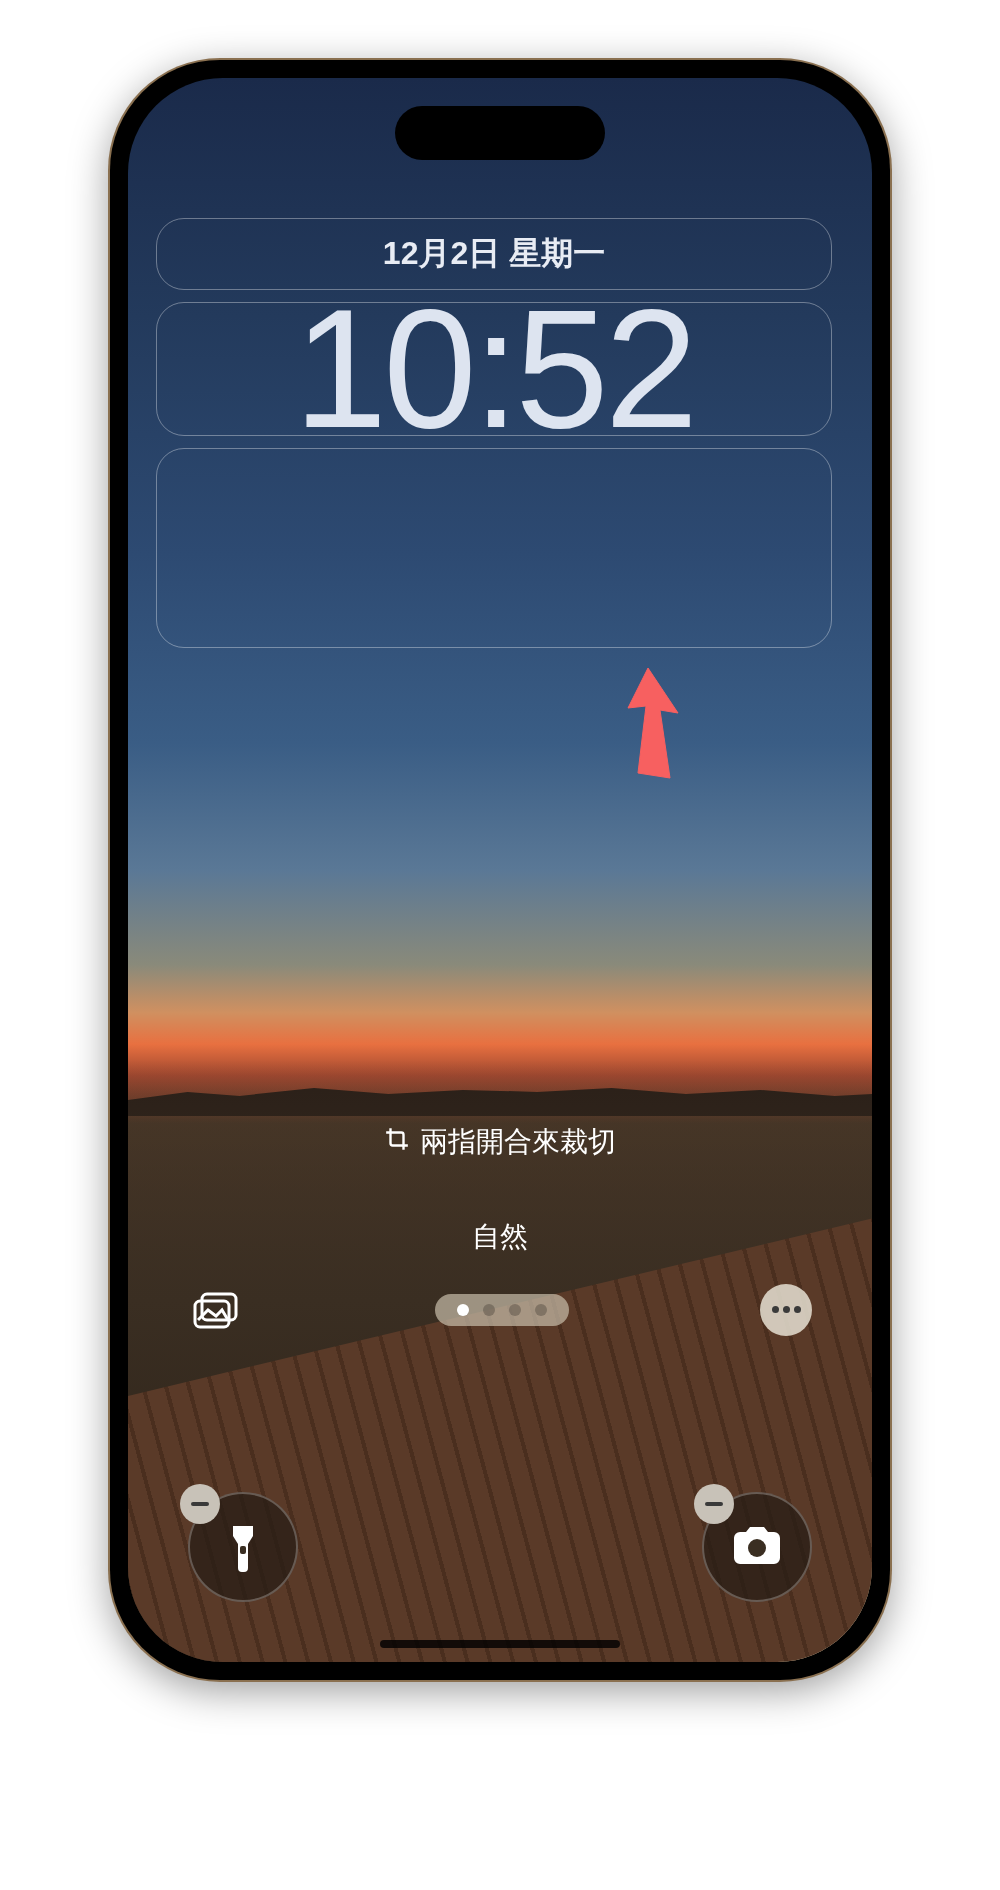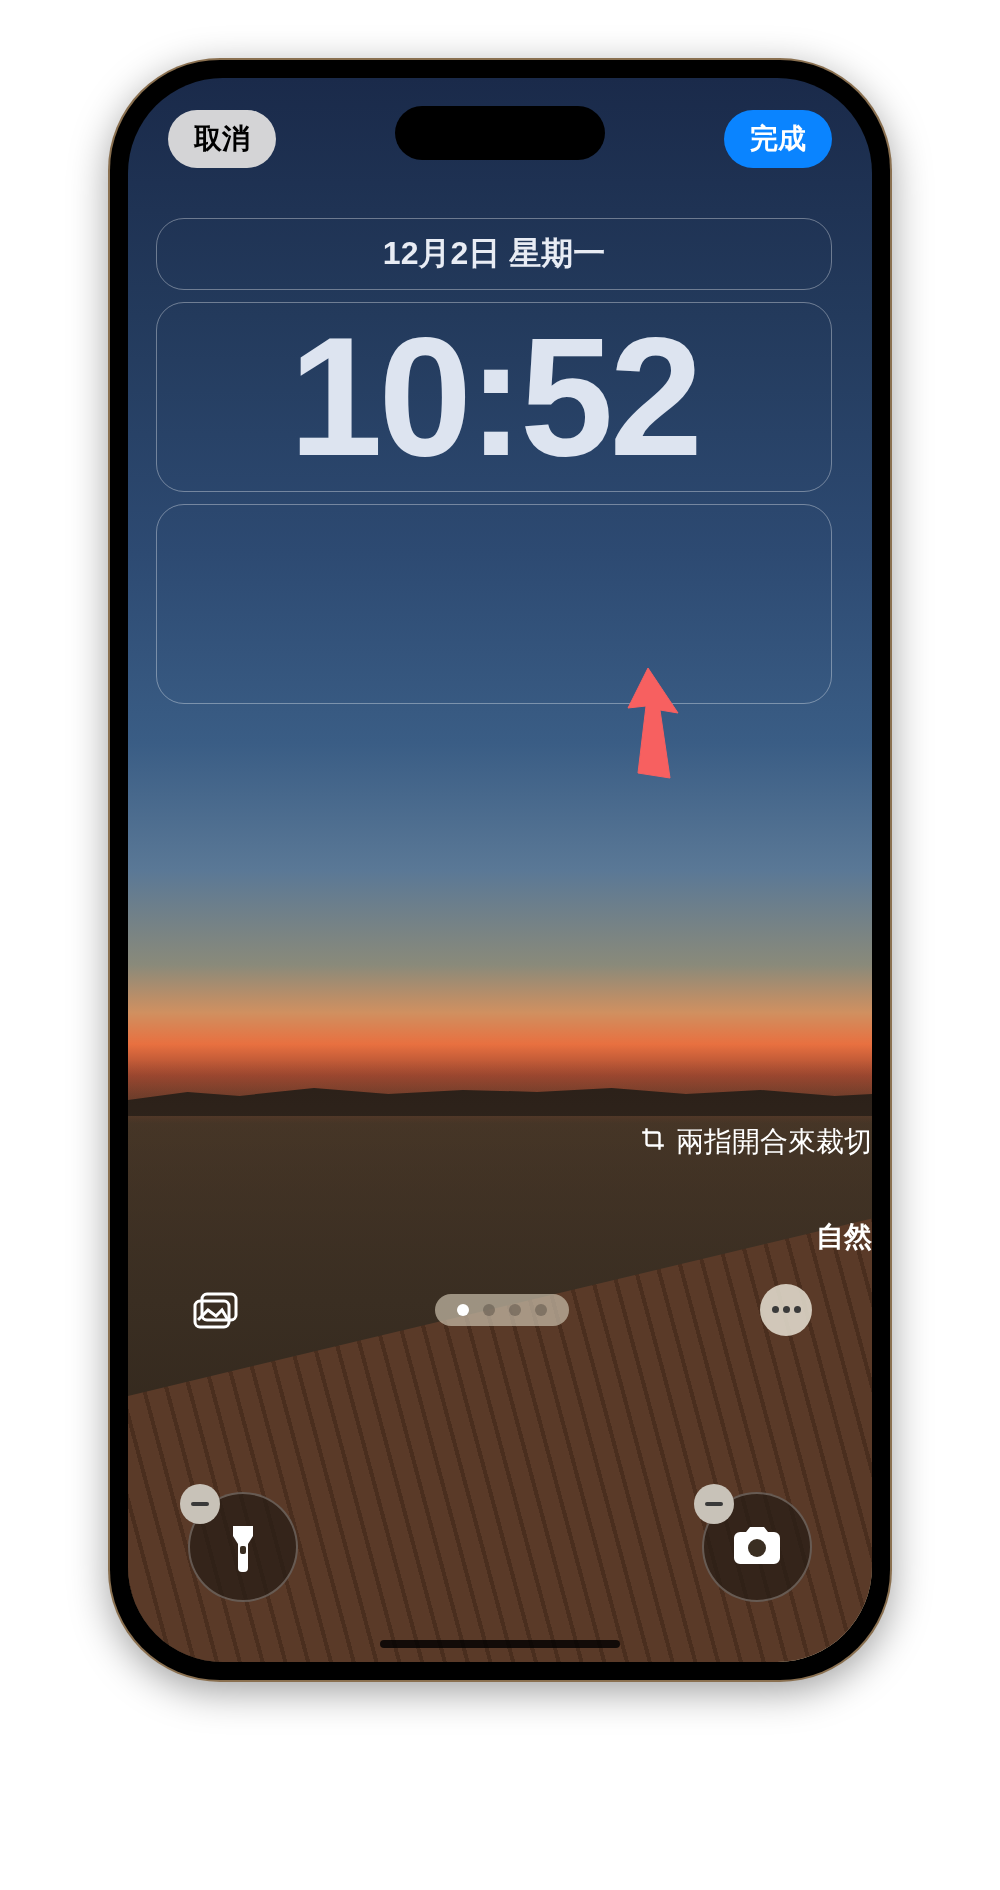--- a/index.html
+++ b/index.html
@@ -115,52 +115,52 @@
     .widget-slot {
       border: 1.5px solid rgba(255,255,255,0.35);
       border-radius: 28px;
       margin-bottom: 12px;
       display: flex;
       align-items: center;
       justify-content: center;
       color: #e8ecf4;
     }
     .date-slot { height: 72px; font-size: 32px; font-weight: 600; }
-    .time-slot { height: 190px; font-size: 168px; font-weight: 700; letter-spacing: -4px; line-height: 1; color: #dde4f0; margin-top: 7px; }
+    .time-slot { height: 134px; font-size: 168px; font-weight: 400; letter-spacing: -4px; line-height: 1; color: #dde4f0; margin-top: 7px; }
     .empty-slot { height: 200px; }
     .arrow {
       position: absolute;
       top: 580px;
       left: 480px;
       z-index: 30;
     }
     .crop-hint {
       position: absolute;
       top: 66%;
       left: 0;
       right: 0;
       text-align: center;
       color: #fff;
       font-size: 28px;
       font-weight: 500;
       display: flex;
       align-items: center;
-      justify-content: flex-end;
+      justify-content: center;
       gap: 10px;
       z-index: 20;
     }
     .filter-label {
       position: absolute;
       top: 72%;
       left: 0;
       right: 0;
-      text-align: right;
+      text-align: center;
       color: #fff;
       font-size: 28px;
-      font-weight: 700;
+      font-weight: 400;
       z-index: 20;
     }
     .tool-row {
       position: absolute;
       top: 76%;
       left: 0;
       right: 0;
       padding: 0 60px;
       display: flex;
       align-items: center;
@@ -244,24 +244,20 @@
 <body>
 
 <div class="phone-frame">
   <div class="screen">
     <div class="mountains"></div>
     <div class="building"></div>
     <div class="boardwalk"></div>
 
     <div class="dynamic-island"></div>
 
-    <div class="top-bar">
-      <button class="btn-pill btn-cancel">取消</button>
-      <button class="btn-pill btn-done">完成</button>
-    </div>
 
     <div class="widget-area">
       <div class="widget-slot date-slot">
         <span>12月2日 星期一</span>
       </div>
       <div class="widget-slot time-slot">
         <span>10:52</span>
       </div>
       <div class="widget-slot empty-slot"></div>
     </div>

